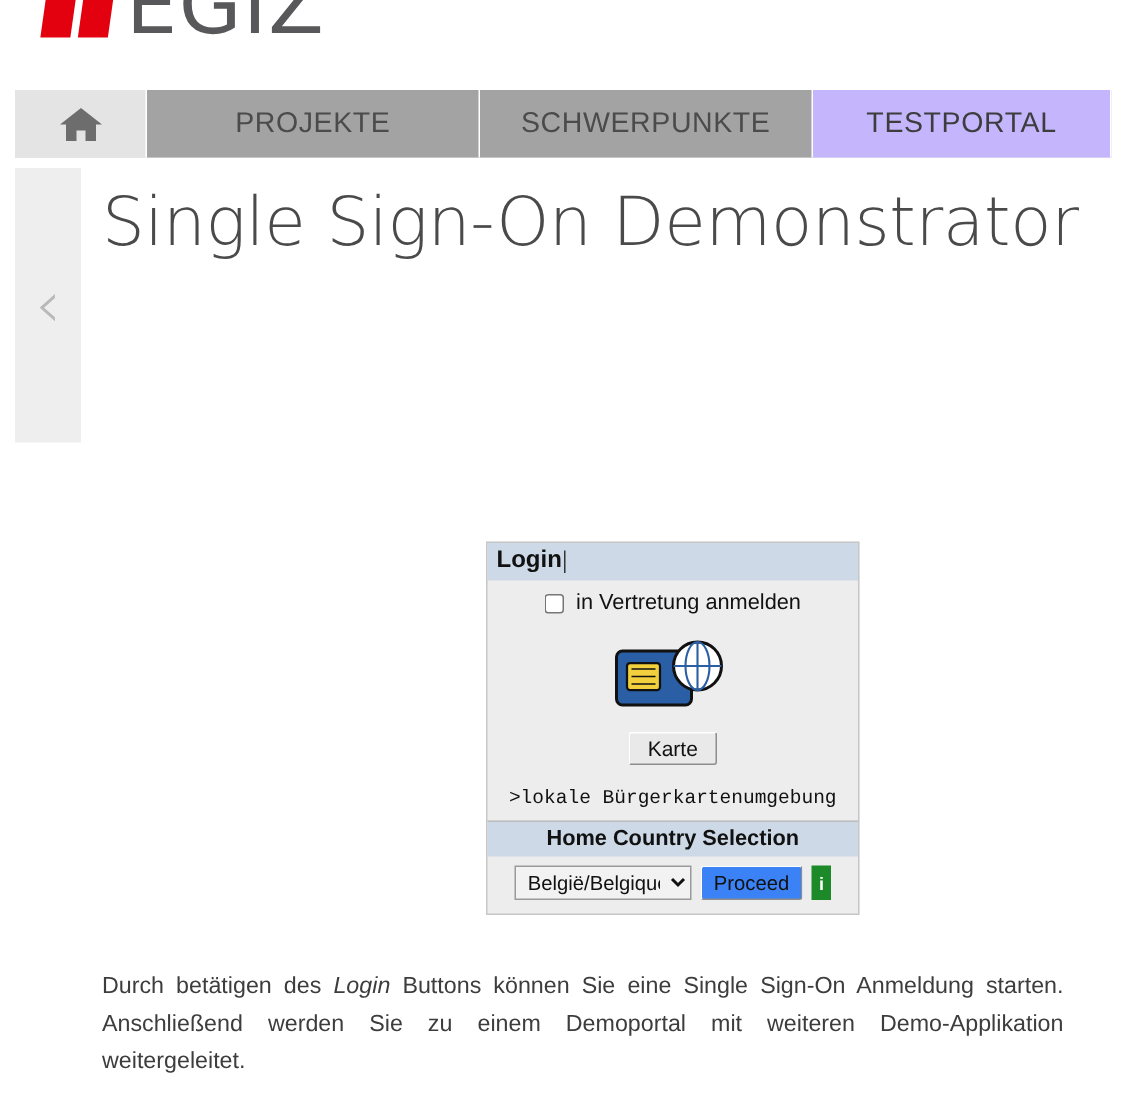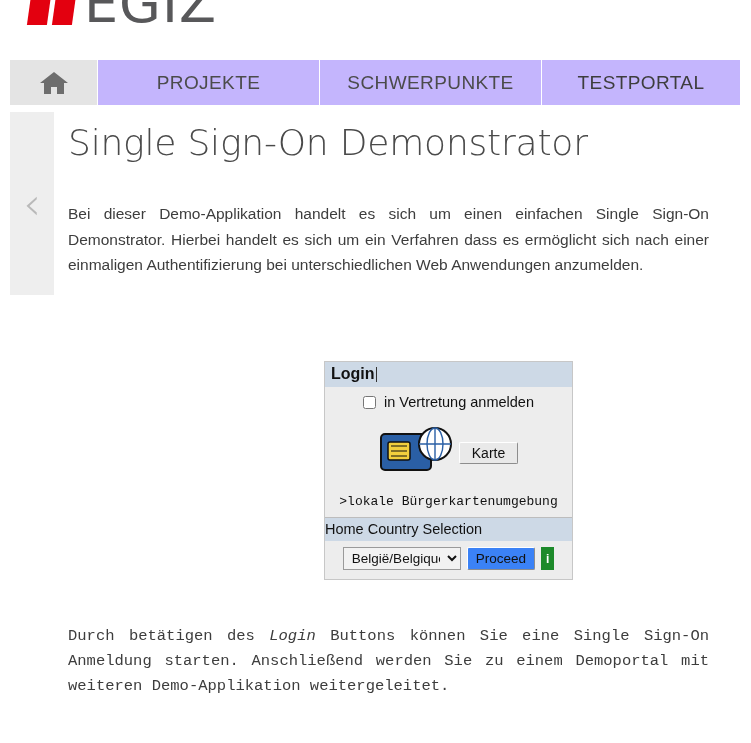--- a/index.html
+++ b/index.html
@@ -52,21 +52,21 @@
     display: flex;
     border-bottom: 1px solid #cfcfcf;
   }
   .nav-item {
     height: 45px;
     display: flex;
     align-items: center;
     justify-content: center;
     font-size: 19px;
     color: #4b4b4b;
-    background: #c4b5fd;
+    background: #a3a3a3;
     border-right: 1px solid #ffffff;
     letter-spacing: 0.4px;
   }
   .nav-home { width: 88px; background: #e4e4e4; }
   .nav-projekte { width: 222px; }
   .nav-schwerpunkte { width: 222px; }
   .nav-testportal { width: 199px; background: #c4b5fd; color: #3d3d3d; }
   .home-icon svg { display: block; }
 
   
@@ -92,21 +92,21 @@
   .backlink {
     font-size: 15px;
     color: #3b3b3b;
     text-decoration: underline;
     display: inline-block;
     margin: 0 0 2px 0;
   }
   h1.page-title {
     font-family: "DejaVu Sans", sans-serif;
     font-weight: 300;
-    font-size: 36px;
+    font-size: 45px;
     color: #4a4a4a;
     margin: 10px 0 0 0;
     line-height: 1.15;
     letter-spacing: -0.2px;
   }
   p.intro {
     font-size: 15.5px;
     color: #3d3d3d;
     line-height: 1.62;
     text-align: justify;
@@ -159,21 +159,21 @@
     width: 13px; height: 13px;
     margin: 0 8px 0 0;
     vertical-align: middle;
   }
   .methods {
     display: flex;
     justify-content: center;
     gap: 36px;
     padding: 4px 0 2px 0;
   }
-  .method { display: flex; flex-direction: row; align-items: center; }
+  .method { display: flex; flex-direction: column; align-items: center; }
   .method .art { height: 62px; display:flex; align-items:flex-end; }
   .btn-3d {
     margin-top: 8px;
     font-size: 14px;
     padding: 2px 12px;
     background: #e9e9e9;
     border: 1px solid #8d8d8d;
     border-top-color: #ffffff;
     border-left-color: #ffffff;
     color: #111;
@@ -181,23 +181,23 @@
   }
   .local-link {
     font-size: 13px;
     color: #111;
     text-align: center;
     padding: 12px 0 8px 0;
     font-family: Liberation Mono, monospace;
   }
   .hcs-header {
     background: #cdd9e6;
-    text-align: left;
+    text-align: center;
     font-size: 14.5px;
-    font-weight: normal;
+    font-weight: bold;
     color: #111;
     padding: 3px 0 4px 0;
     border-top: 1px solid #bdbdbd;
   }
   .hcs-row {
     display: flex;
     align-items: center;
     justify-content: center;
     gap: 6px;
     padding: 6px 0 9px 0;
@@ -228,21 +228,21 @@
     width: 13px; height: 23px;
     background: #1d8a2a;
     color: #ffffff;
     font-size: 12px;
     font-weight: bold;
     display: flex;
     align-items: center;
     justify-content: center;
     line-height: 1;
   }
-  .outro-wrap { position: absolute; left: 68px; top: 624px; width: 641px; font-family: Liberation Mono, monospace; }
+  .outro-wrap { position: absolute; left: 68px; top: 645px; width: 641px; }
 </style>
 </head>
 <body>
 
 <div id="page">
 
   <div class="logo-area">
     <div class="logo-mark">
       <div class="sq sq1"></div>
       <div class="sq sq2"></div>
@@ -268,21 +268,20 @@
       <span>TESTPORTAL</span>
     </div>
   </div>
 
   <div class="left-strip">
     <span class="chev">‹</span>
   </div>
 
   <div class="content">
     <h1 class="page-title">Single Sign-On Demonstrator</h1>
-    <p class="intro">Bei dieser Demo-Applikation handelt es sich um einen einfachen Single Sign-On Demonstrator. Hierbei handelt es sich um ein Verfahren dass es ermöglicht sich nach einer einmaligen Authentifizierung bei unterschiedlichen Web Anwendungen anzumelden.</p>
   </div>
 
   <div class="login-box">
     <div class="login-header">
       <span>Login</span>
         <span class="caret"></span>
     </div>
 
     <div class="proxy-row">
       <input type="checkbox" style="">

